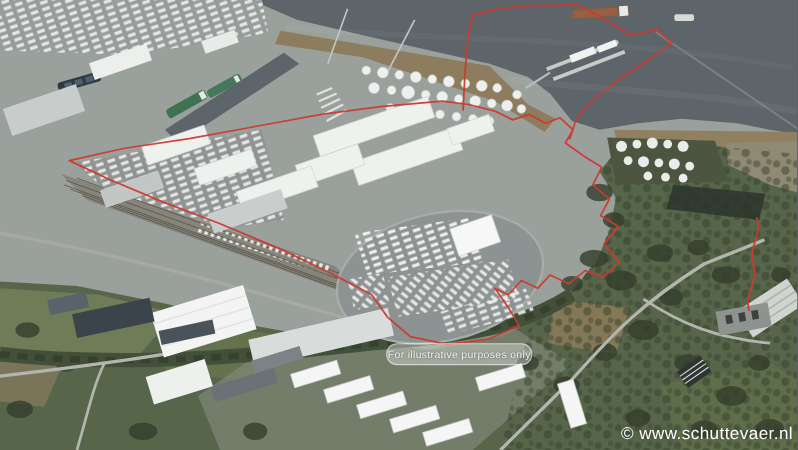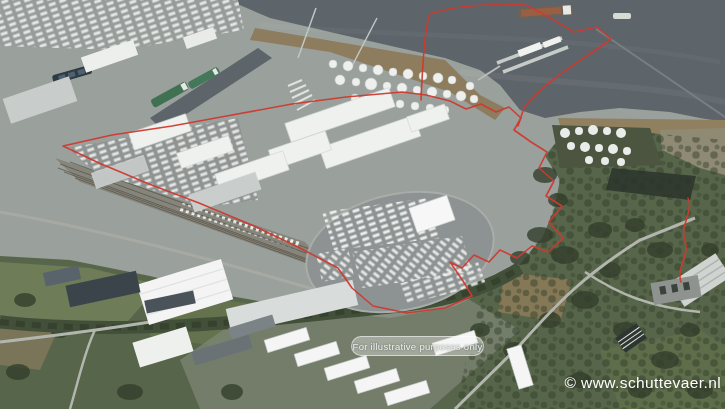--- a/index.html
+++ b/index.html
@@ -1,26 +1,26 @@
 <!DOCTYPE html>
 <html><head>
 <meta charset="utf-8">
 <style>
   html,body{margin:0;padding:0;background:#222;}
   #stage{position:relative;width:725px;height:409px;overflow:hidden;
          font-family:"Liberation Sans",sans-serif;background:#9aa09c;}
   #scene{position:absolute;left:0;top:0;}
   #disclaimer-badge{
-    position:absolute;left:351px;top:336px;width:133px;height:20px;
+    position:absolute;left:351px;top:312px;width:133px;height:20px;
     background:rgba(250,250,250,.35);border:1px solid rgba(255,255,255,.55);
     border-radius:11px;display:flex;align-items:center;justify-content:center;
     font-size:9.5px;color:#eef0ee;text-shadow:0 0 2px rgba(80,85,80,.9);
     letter-spacing:.3px;box-sizing:border-box;}
   #watermark{
-    position:absolute;right:4px;bottom:17px;font-size:15.5px;color:#ffffff;
+    position:absolute;right:4px;bottom:5px;font-size:15.5px;color:#ffffff;
     letter-spacing:.4px;text-shadow:0 0 3px rgba(0,0,0,.35);font-weight:400;}
 </style>
 </head>
 <body>
 
 <div id="stage">
 <svg id="scene" width="725" height="409" viewBox="0 0 725 409">
   <defs>
     <pattern id="pt" width="11" height="6" patternUnits="userSpaceOnUse" patternTransform="rotate(-19)">
       <rect x="0.5" y="1.5" width="7" height="3" fill="#f2f3f1" opacity="0.95"></rect>

